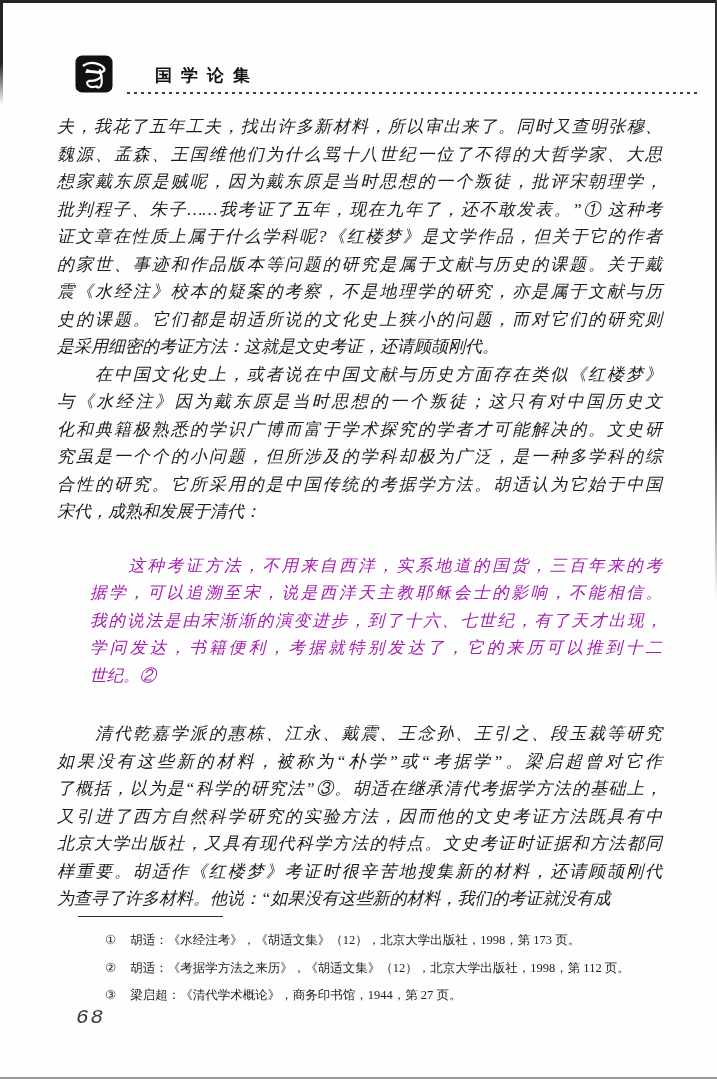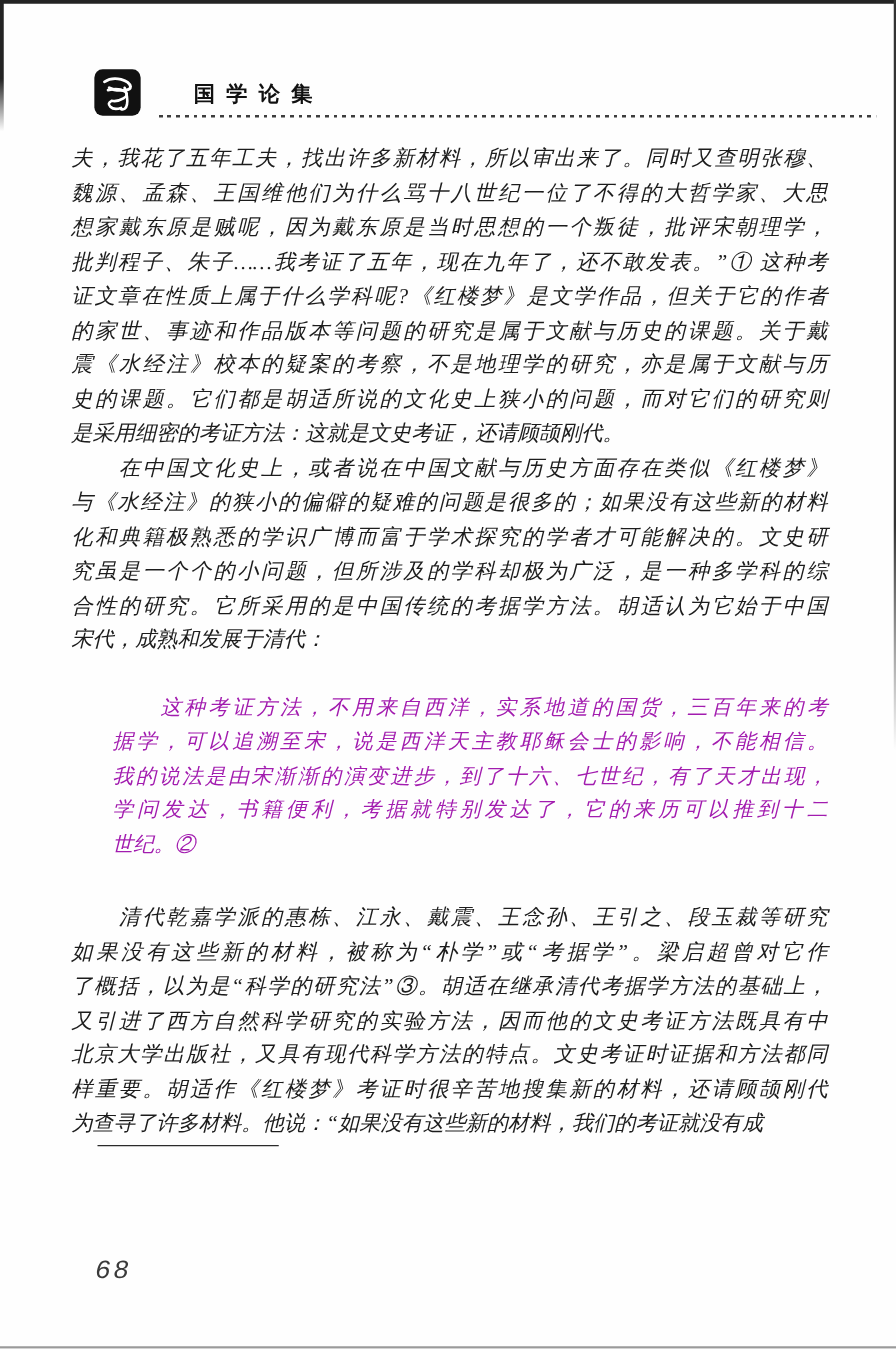--- a/index.html
+++ b/index.html
@@ -102,21 +102,21 @@
         <div class="line">批判程子、朱子……我考证了五年，现在九年了，还不敢发表。”① 这种考</div>
         <div class="line">证文章在性质上属于什么学科呢?《红楼梦》是文学作品，但关于它的作者</div>
         <div class="line">的家世、事迹和作品版本等问题的研究是属于文献与历史的课题。关于戴</div>
         <div class="line">震《水经注》校本的疑案的考察，不是地理学的研究，亦是属于文献与历</div>
         <div class="line">史的课题。它们都是胡适所说的文化史上狭小的问题，而对它们的研究则</div>
         <div class="line">是采用细密的考证方法：这就是文史考证，还请顾颉刚代。</div>
       </div>
     <div class="para">
 
     <div class="line">　　在中国文化史上，或者说在中国文献与历史方面存在类似《红楼梦》</div>
-        <div class="line">与《水经注》的狭小的偏僻的疑难的问题是很多的；如果没有这些新的材料</div>
+        <div class="line">与《水经注》因为戴东原是当时思想的一个叛徒；这只有对中国历史文</div>
         <div class="line">化和典籍极熟悉的学识广博而富于学术探究的学者才可能解决的。文史研</div>
         <div class="line">究虽是一个个的小问题，但所涉及的学科却极为广泛，是一种多学科的综</div>
         <div class="line">合性的研究。它所采用的是中国传统的考据学方法。胡适认为它始于中国</div>
         <div class="line">宋代，成熟和发展于清代：</div>
       </div>
     <div class="quote">
 
     <div class="line">　　这种考证方法，不用来自西洋，实系地道的国货，三百年来的考</div>
         <div class="line">据学，可以追溯至宋，说是西洋天主教耶稣会士的影响，不能相信。</div>
         <div class="line">我的说法是由宋渐渐的演变进步，到了十六、七世纪，有了天才出现，</div>
@@ -130,16 +130,30 @@
         <div class="line">了概括，以为是“科学的研究法”③。胡适在继承清代考据学方法的基础上，</div>
         <div class="line">又引进了西方自然科学研究的实验方法，因而他的文史考证方法既具有中</div>
         <div class="line">北京大学出版社，又具有现代科学方法的特点。文史考证时证据和方法都同</div>
         <div class="line">样重要。胡适作《红楼梦》考证时很辛苦地搜集新的材料，还请顾颉刚代</div>
         <div class="line">为查寻了许多材料。他说：“如果没有这些新的材料，我们的考证就没有成</div>
       </div>
   </main>
 
   <div class="fn-rule"></div>
 
+  <div class="footnotes">
+
+      <div class="fn">
+        <span class="fn-marker">①</span><span class="fn-text">胡适：《水经注考》，《胡适文集》（12），北京大学出版社，1998，第 173 页。</span>
+      </div>
+
+      <div class="fn">
+        <span class="fn-marker">②</span><span class="fn-text">胡适：《考据学方法之来历》，《胡适文集》（12），北京大学出版社，1998，第 112 页。</span>
+      </div>
+
+      <div class="fn">
+        <span class="fn-marker">③</span><span class="fn-text">梁启超：《清代学术概论》，商务印书馆，1944，第 27 页。</span>
+      </div>
+    </div>
 
   <div class="page-number">68</div>
 
 </div>
 
 </body></html>

